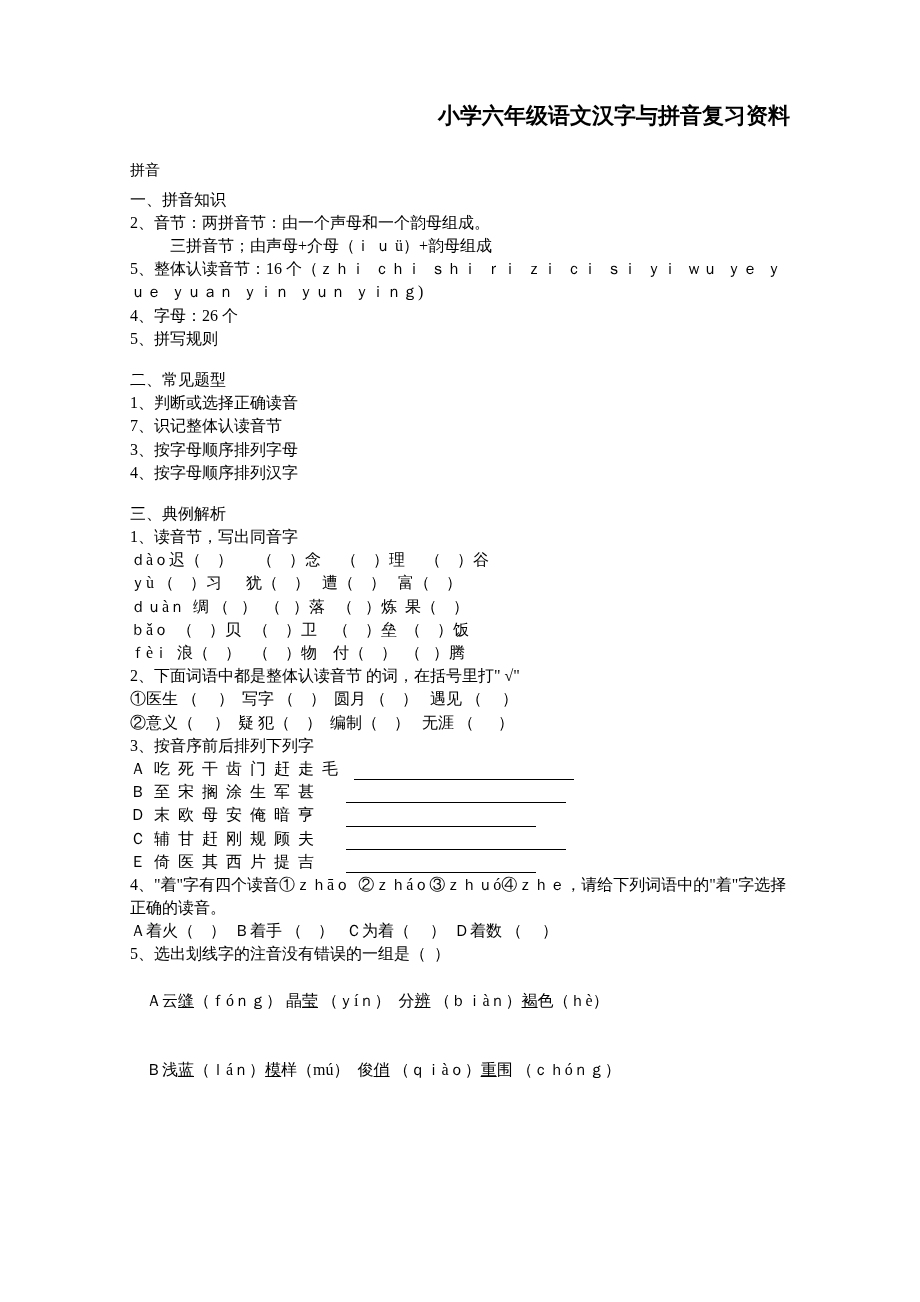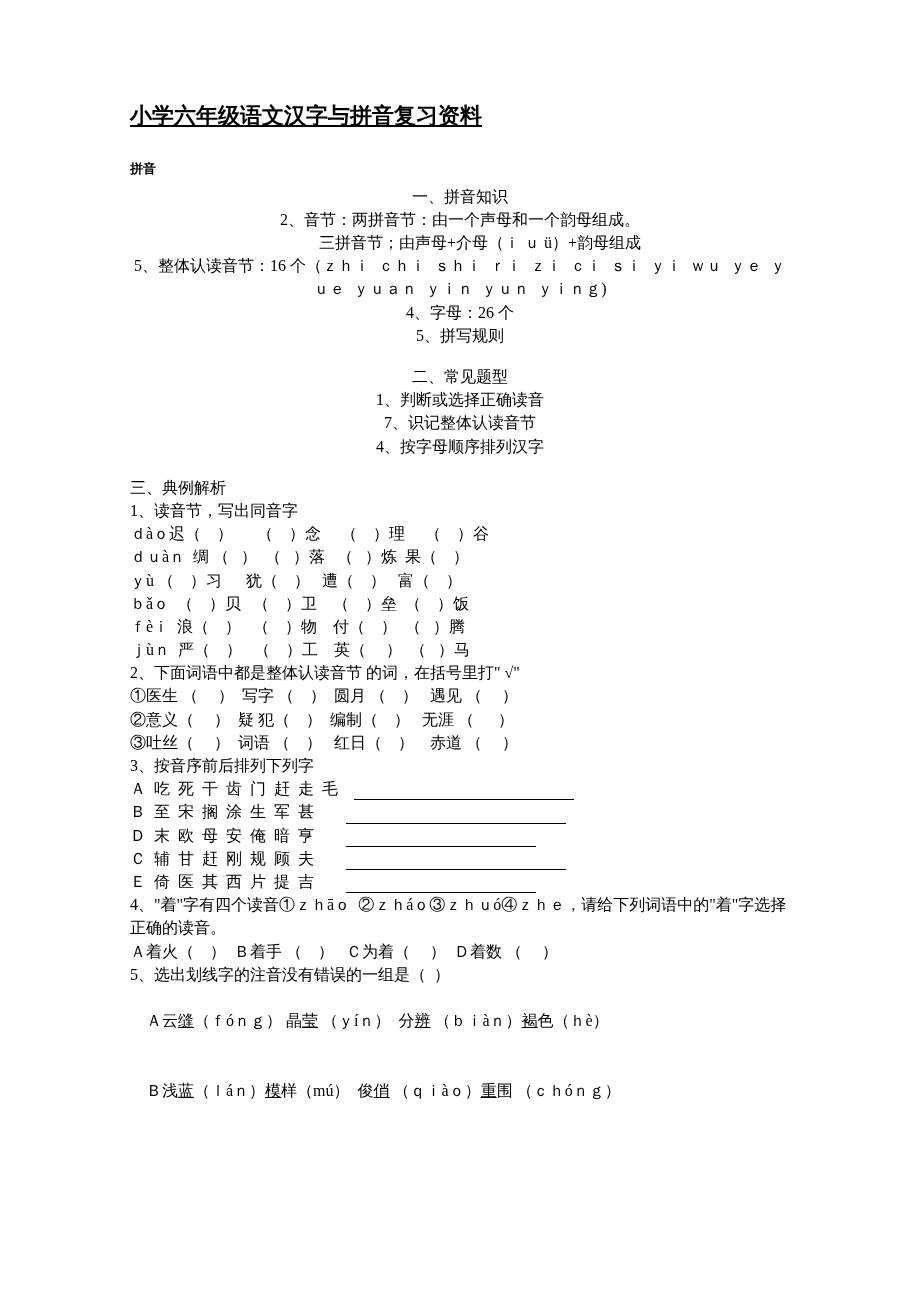--- a/index.html
+++ b/index.html
@@ -10,37 +10,35 @@
     body {
       background: #ffffff;
       font-family: "SimSun", "宋体", serif;
       font-size: 16px;
       color: #000000;
       width: 920px;
       padding: 100px 130px 80px 130px;
       line-height: 1.45;
     }
     .title {
-      text-align: left;
+      text-align: right;
       font-size: 22px;
       font-weight: bold;
       margin-bottom: 28px;
-      text-decoration: underline;
     }
     .section-header {
-      font-weight: bold;
-      font-size: 13px;
+      font-weight: normal;
+      font-size: 15px;
       margin-bottom: 6px;
     }
     .line {
       white-space: pre-wrap;
     }
     .block {
       margin-bottom: 18px;
-      text-align: center;
     }
     .underline {
       text-decoration: underline;
     }
     .blank-line {
       display: inline-block;
       border-bottom: 1px solid #000;
       width: 220px;
       vertical-align: bottom;
     }
@@ -64,38 +62,37 @@
   <div class="line">          三拼音节；由声母+介母（ｉ ｕ ü）+韵母组成</div>
   <div class="line">5、整体认读音节：16 个（ｚｈｉ  ｃｈｉ  ｓｈｉ  ｒｉ  ｚｉ  ｃｉ  ｓｉ  ｙｉ  ｗｕ  ｙｅ  ｙｕｅ  ｙｕａｎ  ｙｉｎ  ｙｕｎ  ｙｉｎｇ)</div>
   <div class="line">4、字母：26 个</div>
   <div class="line">5、拼写规则</div>
 </div>
 
 <div class="block">
   <div class="line">二、常见题型</div>
   <div class="line">1、判断或选择正确读音</div>
   <div class="line">7、识记整体认读音节</div>
+  <div class="line">3、按字母顺序排列字母</div>
   <div class="line">4、按字母顺序排列汉字</div>
 </div>
 
 <div>
   <div class="line">三、典例解析</div>
 
   <div class="line">1、读音节，写出同音字</div>
   <div class="line">ｄàｏ迟（    ）      （    ）念     （    ）理     （    ）谷</div>
+  <div class="line">ｙù （    ）习      犹（    ）   遭（    ）   富（    ）</div>
   <div class="line">ｄｕàｎ  绸 （   ）  （   ）落   （   ）炼  果（    ）</div>
-  <div class="line">ｙù （    ）习      犹（    ）   遭（    ）   富（    ）</div>
   <div class="line">ｂǎｏ  （    ）贝   （    ）卫    （    ）垒  （    ）饭</div>
   <div class="line">ｆèｉ  浪（    ）   （    ）物    付（    ）  （   ）腾</div>
-  <div class="line">ｊùｎ  严（    ）   （    ）工    英（     ）  （   ）马</div>
 
   <div class="line">2、下面词语中都是整体认读音节 的词，在括号里打" √"</div>
   <div class="line">①医生 （     ）  写字 （    ）  圆月 （    ）   遇见 （     ）</div>
   <div class="line">②意义（     ）  疑 犯（    ）  编制（    ）   无涯 （      ）</div>
-  <div class="line">③吐丝（     ）  词语 （    ）   红日（    ）    赤道 （     ）</div>
 
   <div class="line">3、按音序前后排列下列字</div>
   <div class="line"><span>Ａ  吃  死  干  齿  门  赶  走  毛    </span><span class="blank-line"></span></div>
   <div class="line"><span>Ｂ  至  宋  搁  涂  生  军  甚        </span><span class="blank-line"></span></div>
   <div class="line"><span>Ｄ  末  欧  母  安  俺  暗  亨        </span><span class="blank-line-short"></span></div>
   <div class="line"><span>Ｃ  辅  甘  赶  刚  规  顾  夫        </span><span class="blank-line"></span></div>
   <div class="line"><span>Ｅ  倚  医  其  西  片  提  吉        </span><span class="blank-line-short"></span></div>
 
   <div class="line">4、"着"字有四个读音①ｚｈāｏ  ②ｚｈáｏ③ｚｈｕó④ｚｈｅ，请给下列词语中的"着"字选择正确的读音。</div>
   <div class="line">Ａ着火（    ）  Ｂ着手 （    ）   Ｃ为着（     ）  Ｄ着数 （     ）</div>

